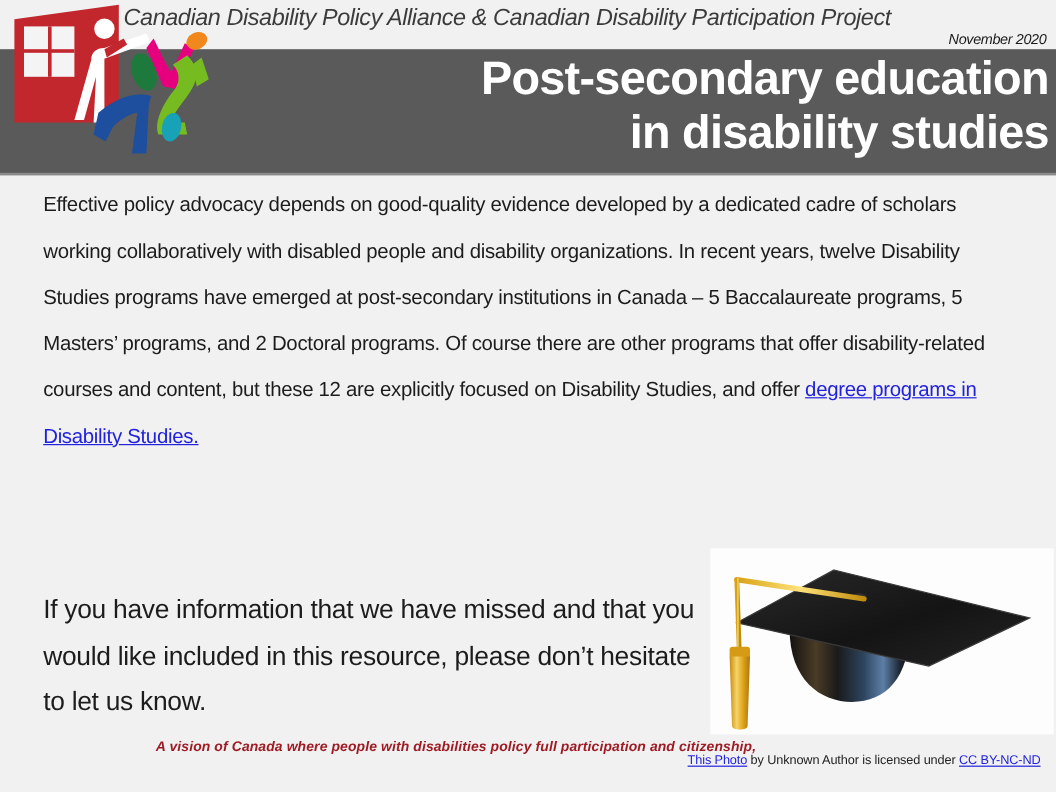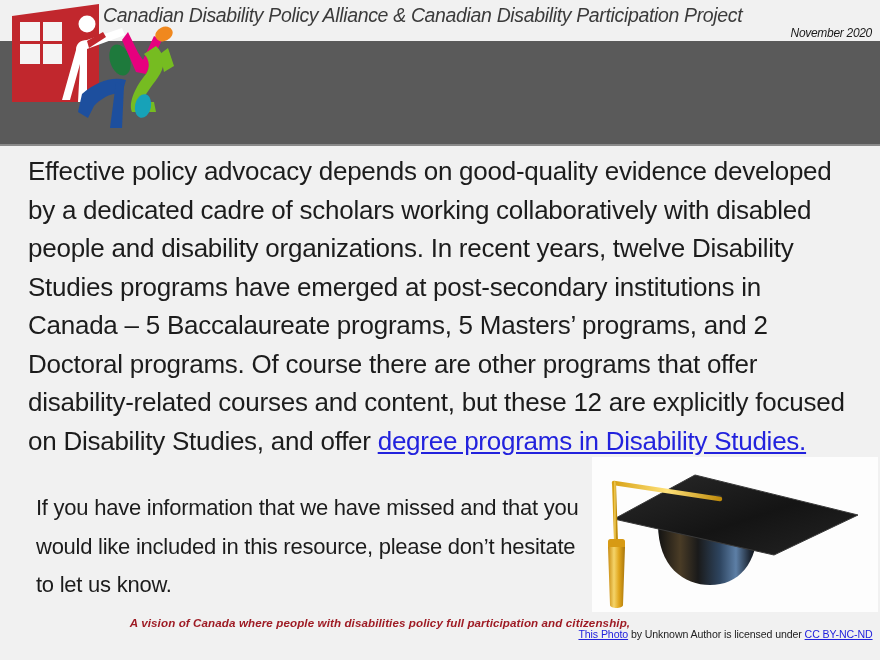--- a/index.html
+++ b/index.html
@@ -83,24 +83,24 @@
     left: 4px;
     top: 2px;
     width: 170px;
     height: 140px;
     z-index: 8;
   }
 
   
   #body-copy {
     position: absolute;
-    left: 28px;
+    left: 36px;
     top: 152px;
     width: 820px;
-    font-size: 26px;
+    font-size: 17px;
     line-height: 38.5px;
     color: #1c1c1c;
     letter-spacing: -0.25px;
   }
   #body-copy p { margin: 0; }
   #paragraph-two {
     position: absolute;
     left: 36px;
     top: 489px;
     width: 560px;
@@ -143,41 +143,44 @@
   #vision-statement .vl { display: block; }
   #photo-credit {
     position: absolute;
     left: 573px;
     top: 628px;
     width: 305px;
     font-size: 10.6px;
     line-height: 13px;
     color: #232323;
     letter-spacing: -0.1px;
-    text-align: center;
   }
   #photo-credit a {
     color: #2222dd;
     text-decoration: underline;
   }
   .credit-seg { white-space: normal; }
 </style>
 </head>
 <body>
 
 <div id="header-region">
 
   <div id="org-title-strip">
     <div id="org-title">Canadian Disability Policy Alliance &amp; Canadian Disability Participation Project</div>
   </div>
 
   <div id="title-bar"></div>
 
   <div id="issue-date">November 2020</div>
 
+  <div id="main-title">
+    <span class="tl">Post-secondary education</span>
+    <span class="tl">in disability studies</span>
+  </div>
 
   <svg id="logo" viewBox="0 0 170 140">
 
     <path d="M8 14 L95 2 L95 100 L8 100 Z" fill="#c1272d"></path>
 
     <rect x="16" y="20" width="42" height="42" fill="#f4f4f4"></rect>
     <rect x="36" y="20" width="3" height="42" fill="#c1272d"></rect>
     <rect x="16" y="39" width="42" height="3" fill="#c1272d"></rect>
 
     <g>

